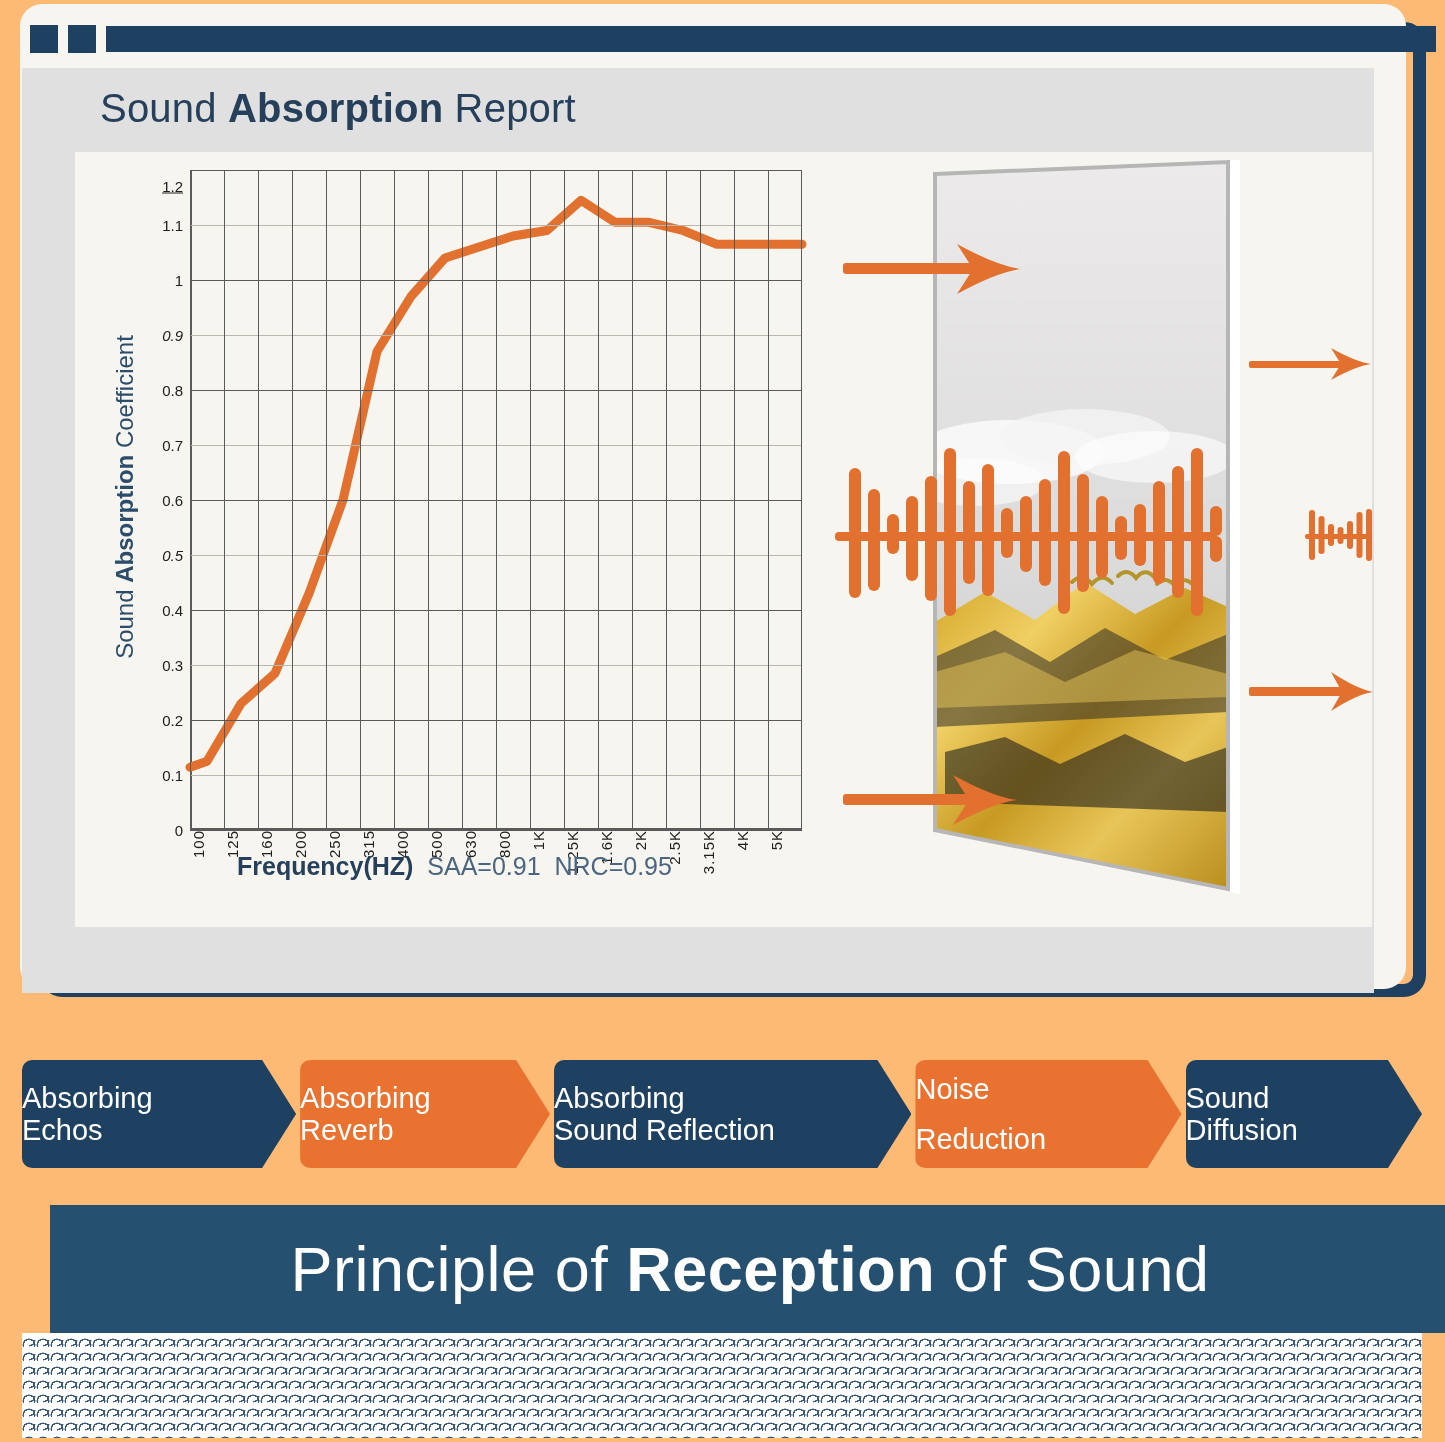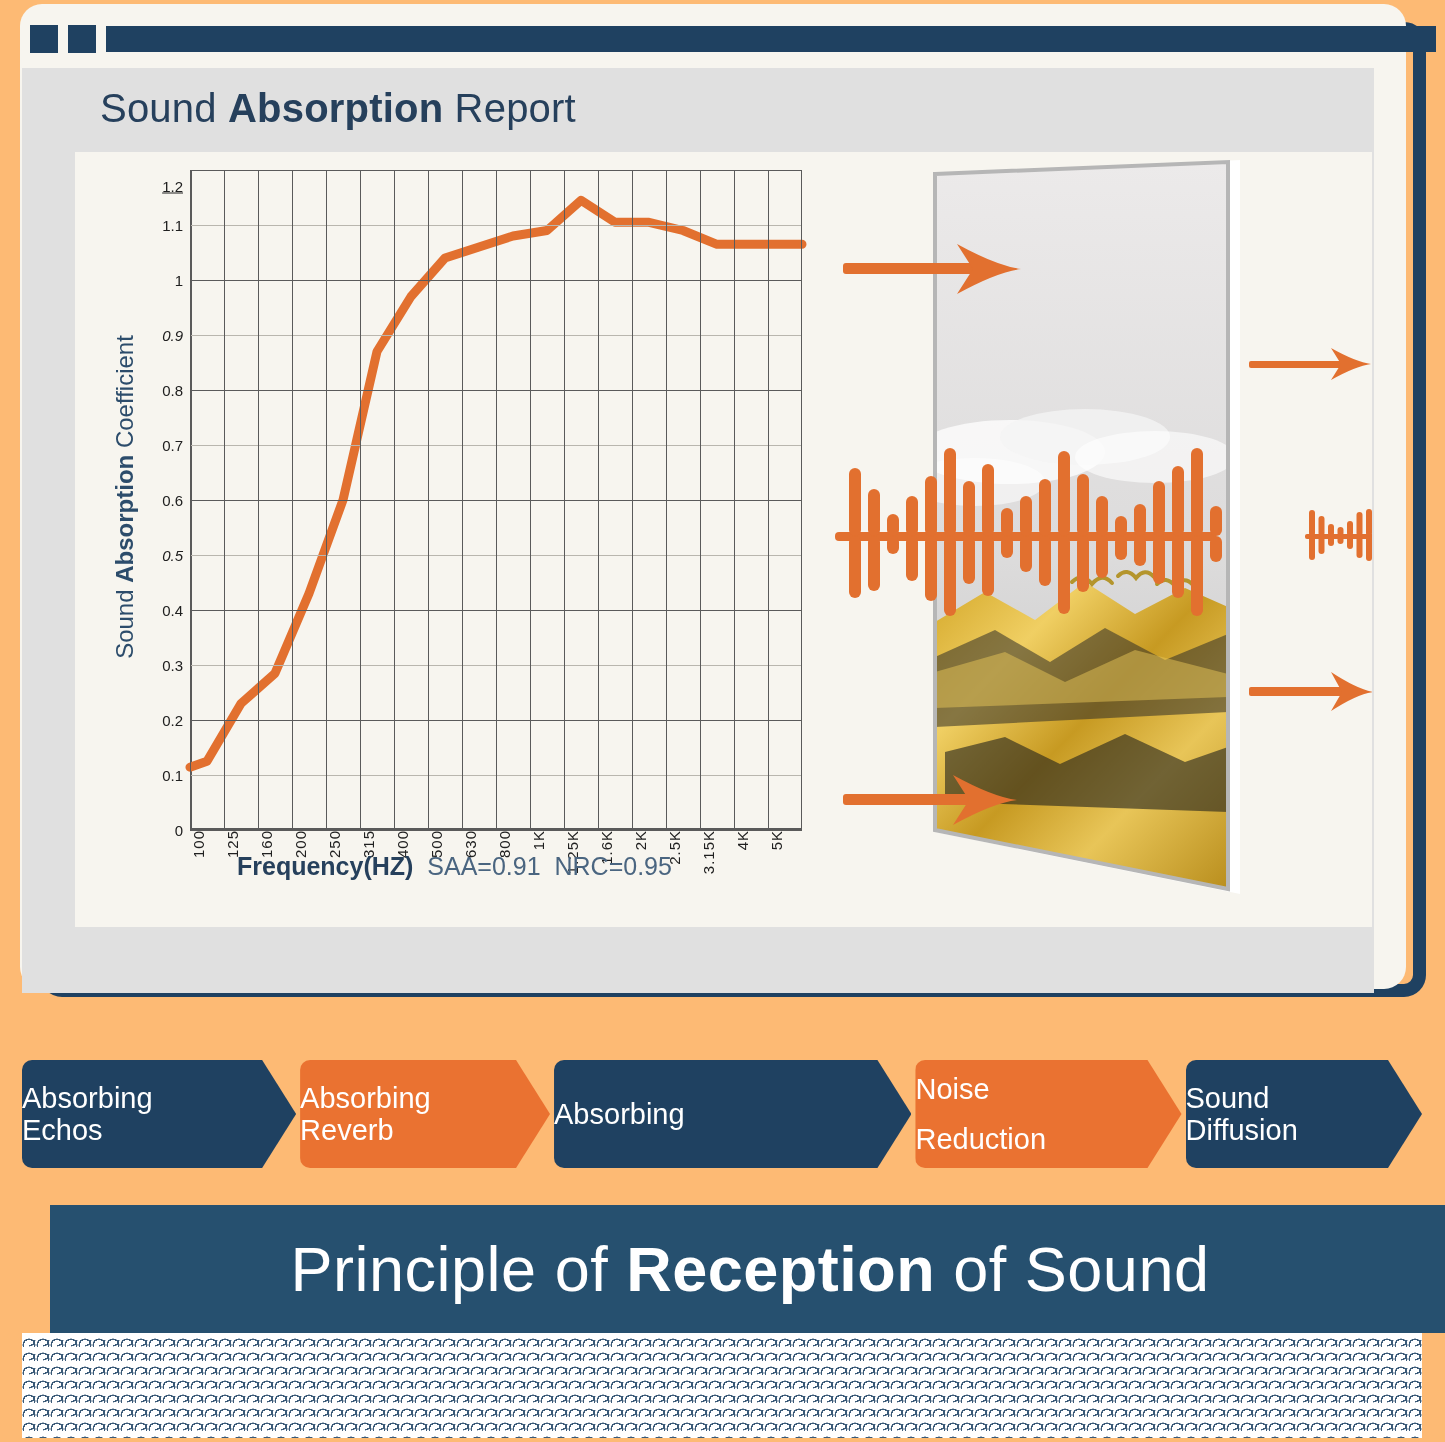--- a/index.html
+++ b/index.html
@@ -462,20 +462,21 @@
       <div class="tag navy" style="flex: 1.02 1 0%;">
         <span>Absorbing</span>
         <span>Echos</span>
       </div>
       <div class="tag orange" style="flex: 0.93 1 0%;">
         <span>Absorbing</span>
         <span>Reverb</span>
       </div>
       <div class="tag navy" style="flex: 1.33 1 0%;">
         <span>Absorbing</span>
+        <span>Sound Reflection</span>
       </div>
       <div class="tag orange" style="flex: 0.99 1 0%; gap: 18px;">
         <span>Noise</span>
         <span>Reduction</span>
       </div>
       <div class="tag navy" style="flex: 0.88 1 0%;">
         <span>Sound</span>
         <span>Diffusion</span>
       </div>
     </div>

